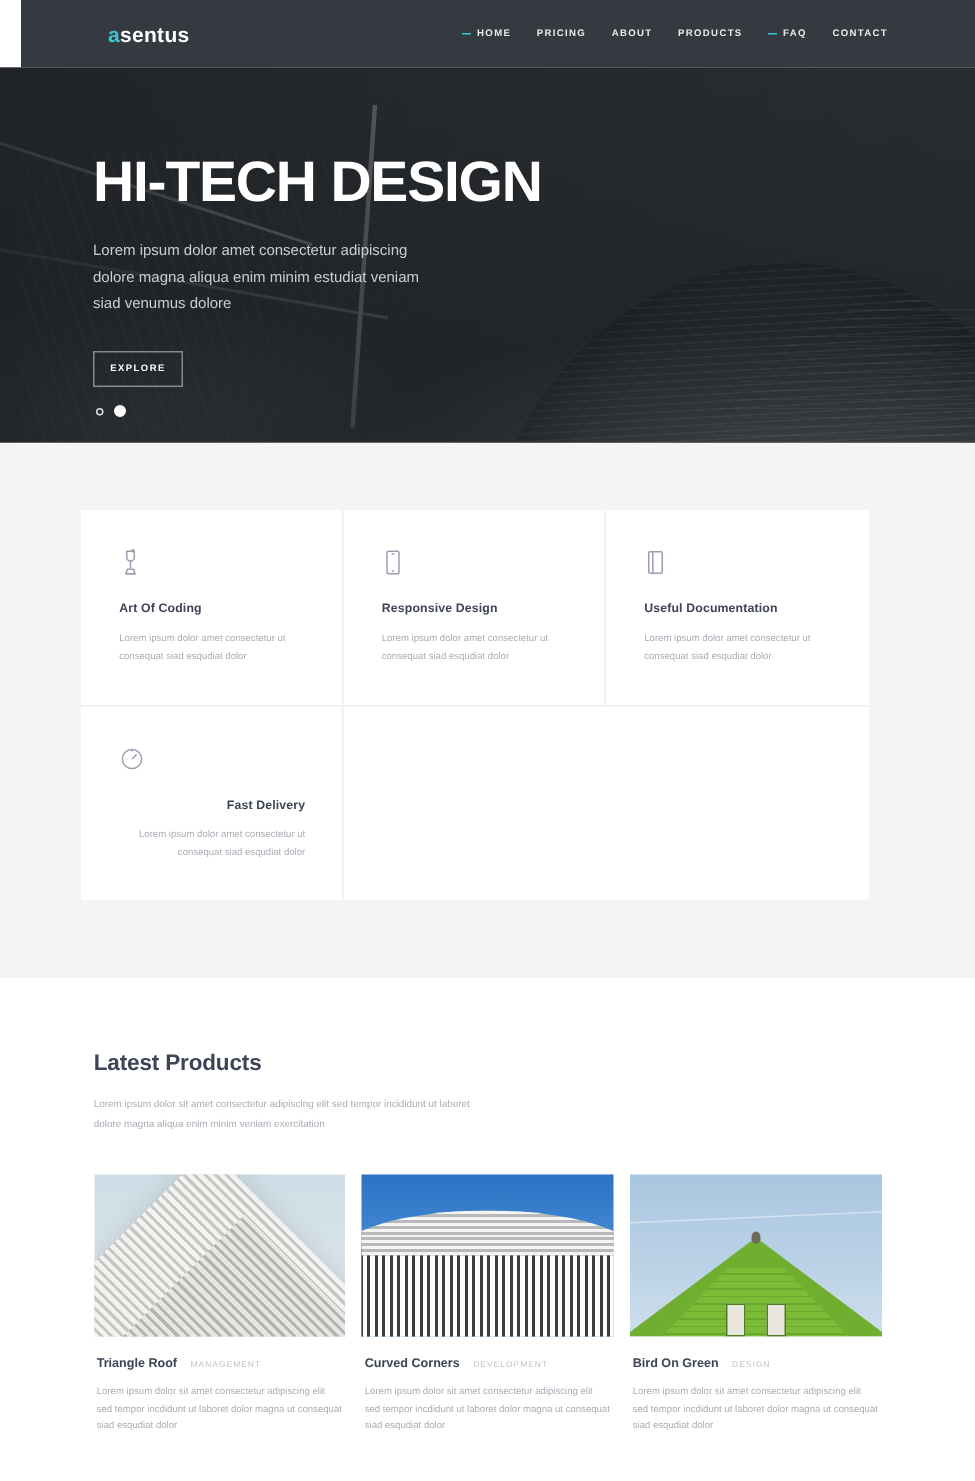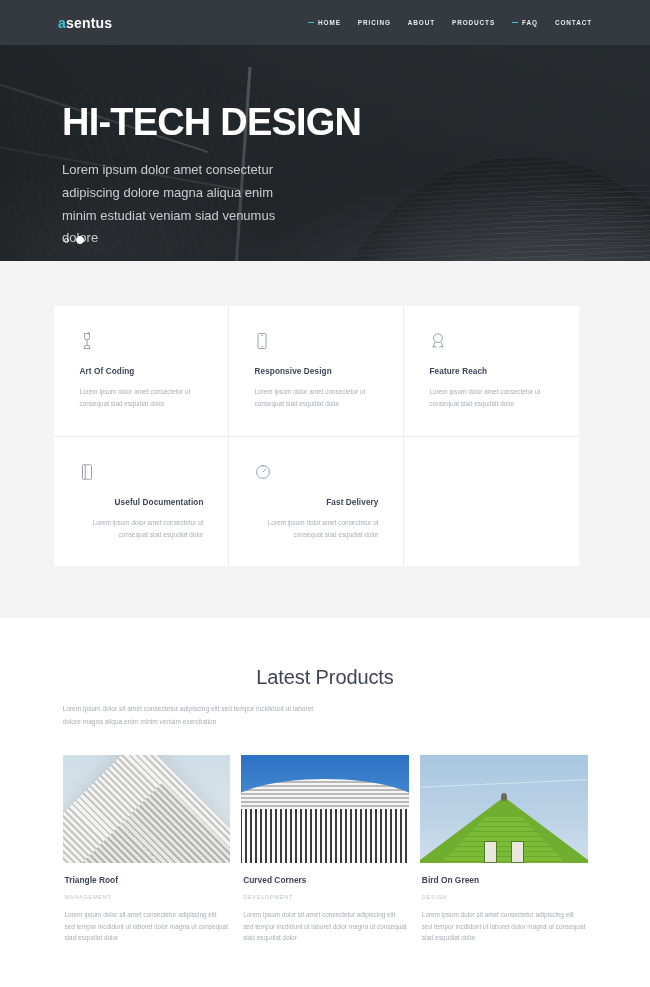--- a/index.html
+++ b/index.html
@@ -12,20 +12,21 @@
 
   
   .site-header{
     height:45px;
     background:#343a40;
     display:flex;
     align-items:center;
     padding:0 58px 0 58px;
     position:relative;
     z-index:20;
+    margin-left:14px;
   }
   .logo{
     font-size:14px;
     font-weight:bold;
     letter-spacing:.2px;
     color:#ffffff;
   }
   .logo .accent{ color:#3bc5d1; }
 
   .main-nav{
@@ -48,21 +49,21 @@
   }
   .nav-dash{
     width:6px; height:1px;
     background:#3bc5d1;
     display:inline-block;
   }
 
   
   .hero{
     position:relative;
-    height:216px;
+    height:250px;
     overflow:hidden;
     background:#2e3236;
   }
   .hero-photo{
     position:absolute; inset:0;
     background:
       radial-gradient(ellipse 420px 150px at 78% 112%, #5a6066 0%, #3d4247 38%, rgba(45,49,53,0) 72%),
       radial-gradient(ellipse 300px 120px at 12% 95%, #4a4f55 0%, rgba(45,49,53,0) 70%),
       linear-gradient(170deg, #32373c 0%, #2b3034 45%, #23272b 100%);
   }
@@ -141,21 +142,21 @@
   }
   .hero-title{
     font-size:38px;
     line-height:1;
     font-weight:bold;
     color:#ffffff;
     letter-spacing:-.8px;
   }
   .hero-sub{
     margin-top:18px;
-    font-size:13px;
+    font-size:10px;
     line-height:1.75;
     color:#c9cdd1;
     max-width:230px;
   }
   .explore-btn{
     margin-top:22px;
     width:60px; height:24px;
     border:1px solid rgba(255,255,255,.45);
     background:transparent;
     color:#ffffff;
@@ -231,25 +232,24 @@
   
   .products-section{
     background:#ffffff;
     padding:48px 0 0 0;
   }
   .products-head{
     width:525px;
     margin:0 auto;
   }
   .section-title{
-    font-size:20px;
-    font-weight:normal;
+    font-size:15px;
+    font-weight:bold;
     color:#3d4456;
     letter-spacing:-.1px;
-    text-align:center;
   }
   .section-sub{
     margin-top:14px;
     font-size:6.6px;
     line-height:1.85;
     color:#a9adb6;
     max-width:252px;
   }
   .products-grid{
     width:525px;
@@ -362,21 +362,20 @@
     width:100%; height:1px;
     background:rgba(255,255,255,.45);
     transform:rotate(-2.5deg);
   }
 
   .product-body{ padding:12px 2px 0 2px; }
   .product-headline{
     display:flex;
     align-items:baseline;
     gap:9px;
-    flex-direction:column;
   }
   .product-title{
     font-size:8.4px;
     font-weight:bold;
     color:#3d4456;
     cursor:pointer;
   }
   .product-cat{
     font-size:5.6px;
     letter-spacing:.7px;
@@ -466,31 +465,20 @@
         <svg width="14" height="18" viewBox="0 0 14 18" fill="none" stroke="currentColor" stroke-width="1">
           <rect x="3" y="1.5" width="8" height="15" rx="1.2"></rect>
           <path d="M6 3.3h2"></path>
             <path d="M6.3 14.6h1.4"></path>
         </svg>
       </div>
       <div class="feature-title">Responsive Design</div>
       <div class="feature-text">Lorem ipsum dolor amet consectetur ut consequat siad esqudiat dolor</div>
     </div>
 
-    <div class="feature-card">
-      <div class="feature-icon">
-        <svg width="16" height="18" viewBox="0 0 16 18" fill="none" stroke="currentColor" stroke-width="1">
-          <circle cx="8" cy="6.2" r="4.4"></circle>
-          <path d="M4.6 10.2 3.2 15.4l2.2-1.3 1.1 1.5"></path>
-          <path d="M11.4 10.2l1.4 5.2-2.2-1.3-1.1 1.5"></path>
-        </svg>
-      </div>
-      <div class="feature-title">Feature Reach</div>
-      <div class="feature-text">Lorem ipsum dolor amet consectetur ut consequat siad esqudiat dolor</div>
-    </div>
 
     <div class="feature-card">
       <div class="feature-icon">
         <svg width="14" height="18" viewBox="0 0 14 18" fill="none" stroke="currentColor" stroke-width="1">
           <rect x="2.5" y="1.8" width="9" height="14.4" rx=".8"></rect>
           <path d="M5.2 1.8v14.4"></path>
         </svg>
       </div>
       <div class="feature-title">Useful Documentation</div>
       <div class="feature-text">Lorem ipsum dolor amet consectetur ut consequat siad esqudiat dolor</div>

